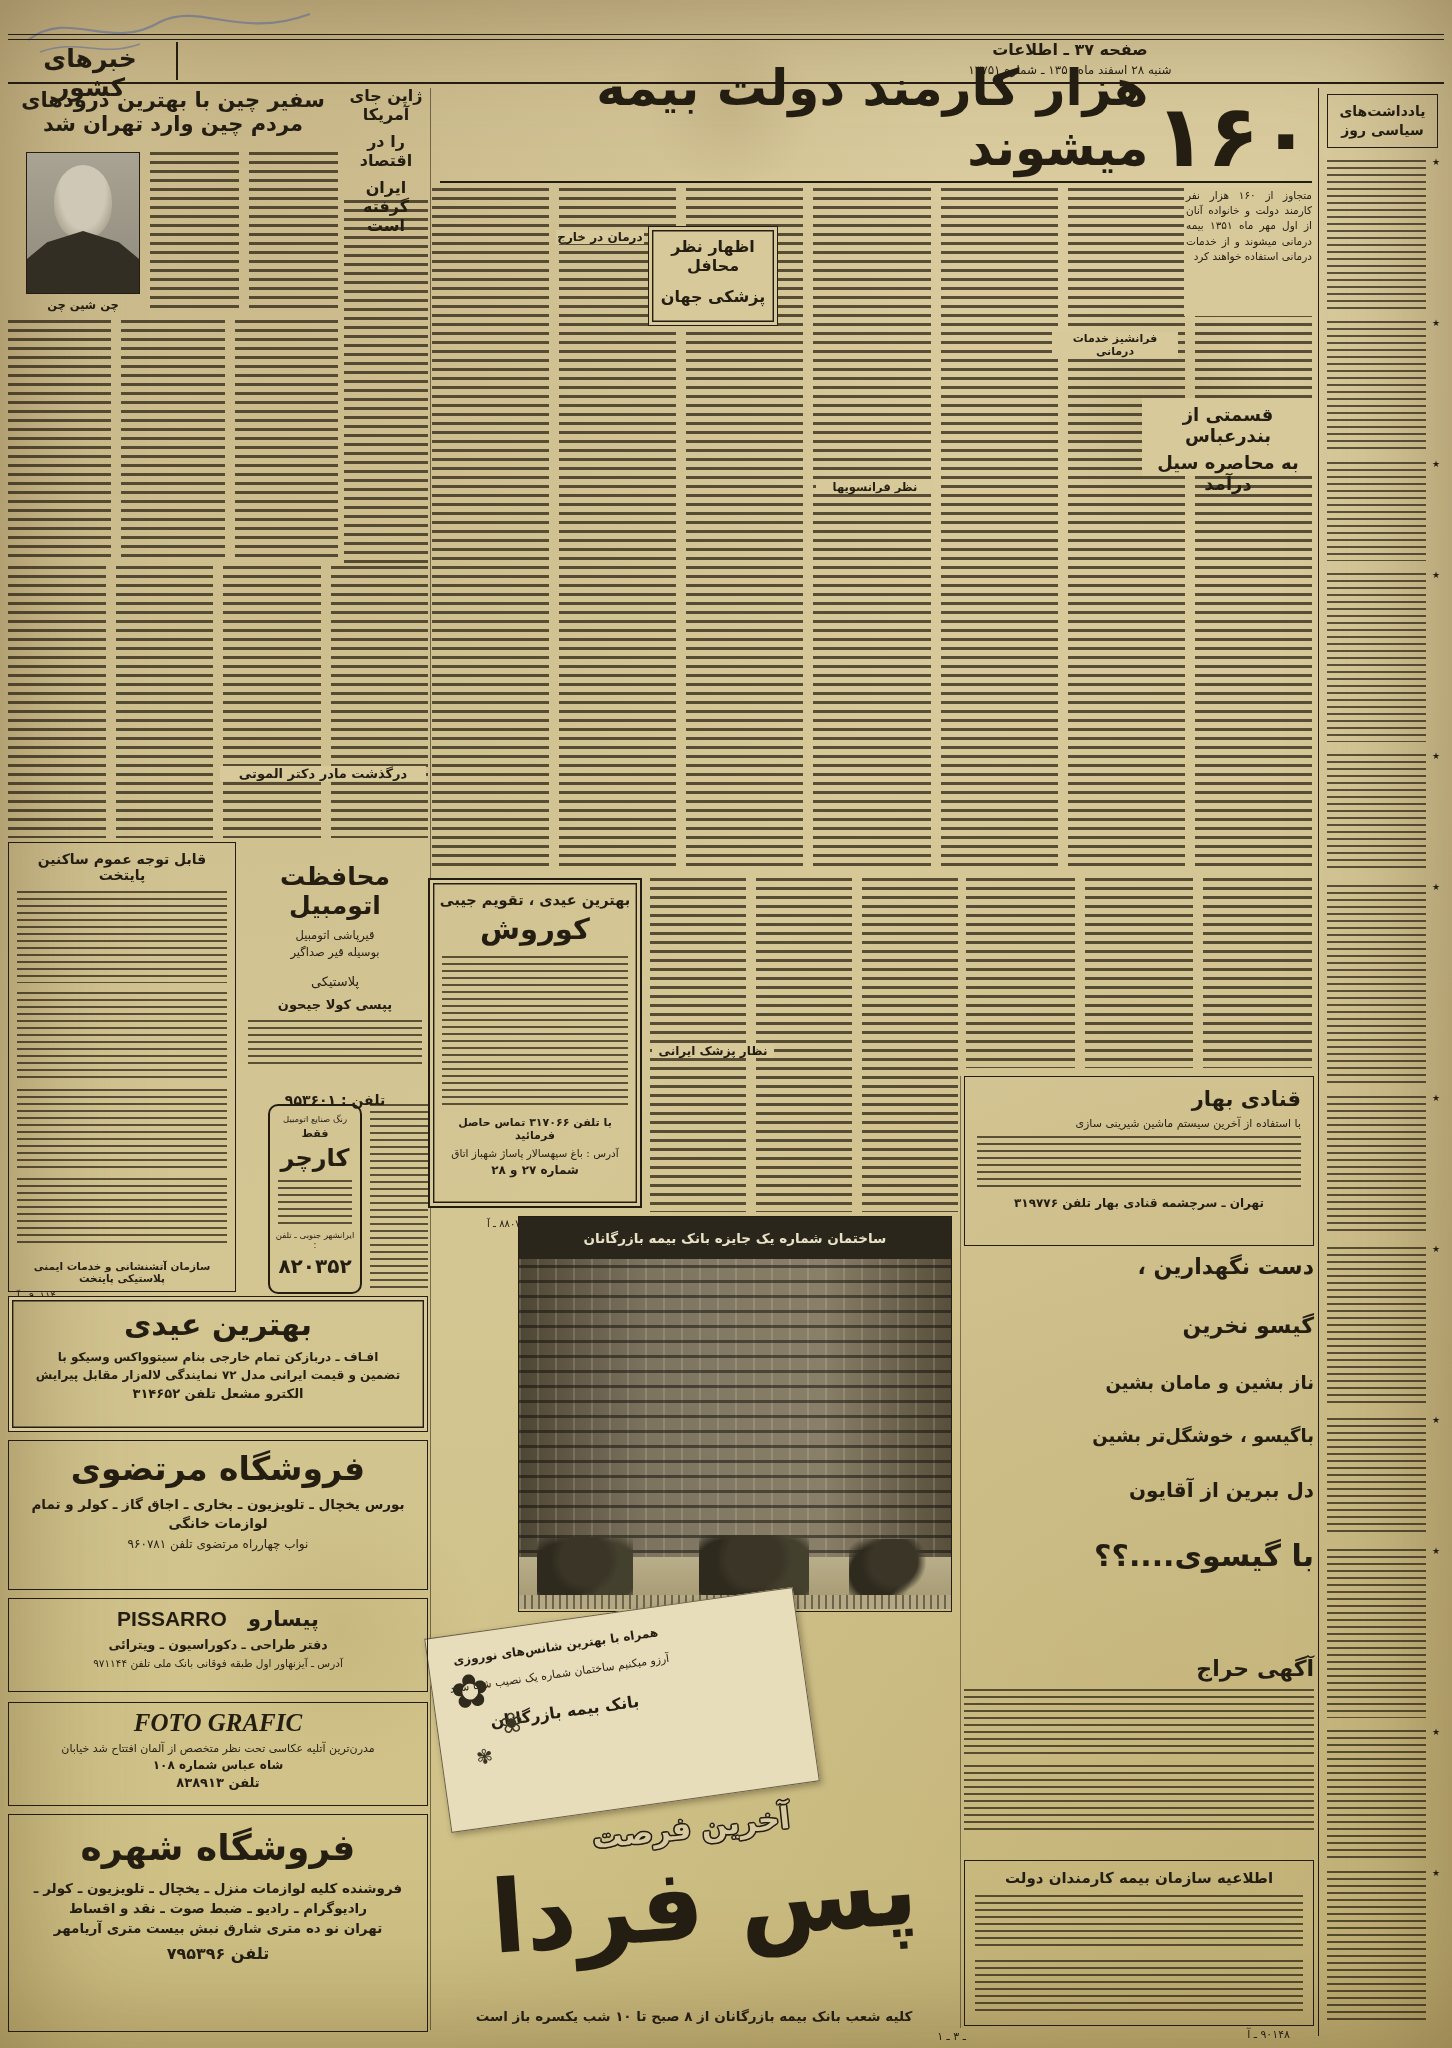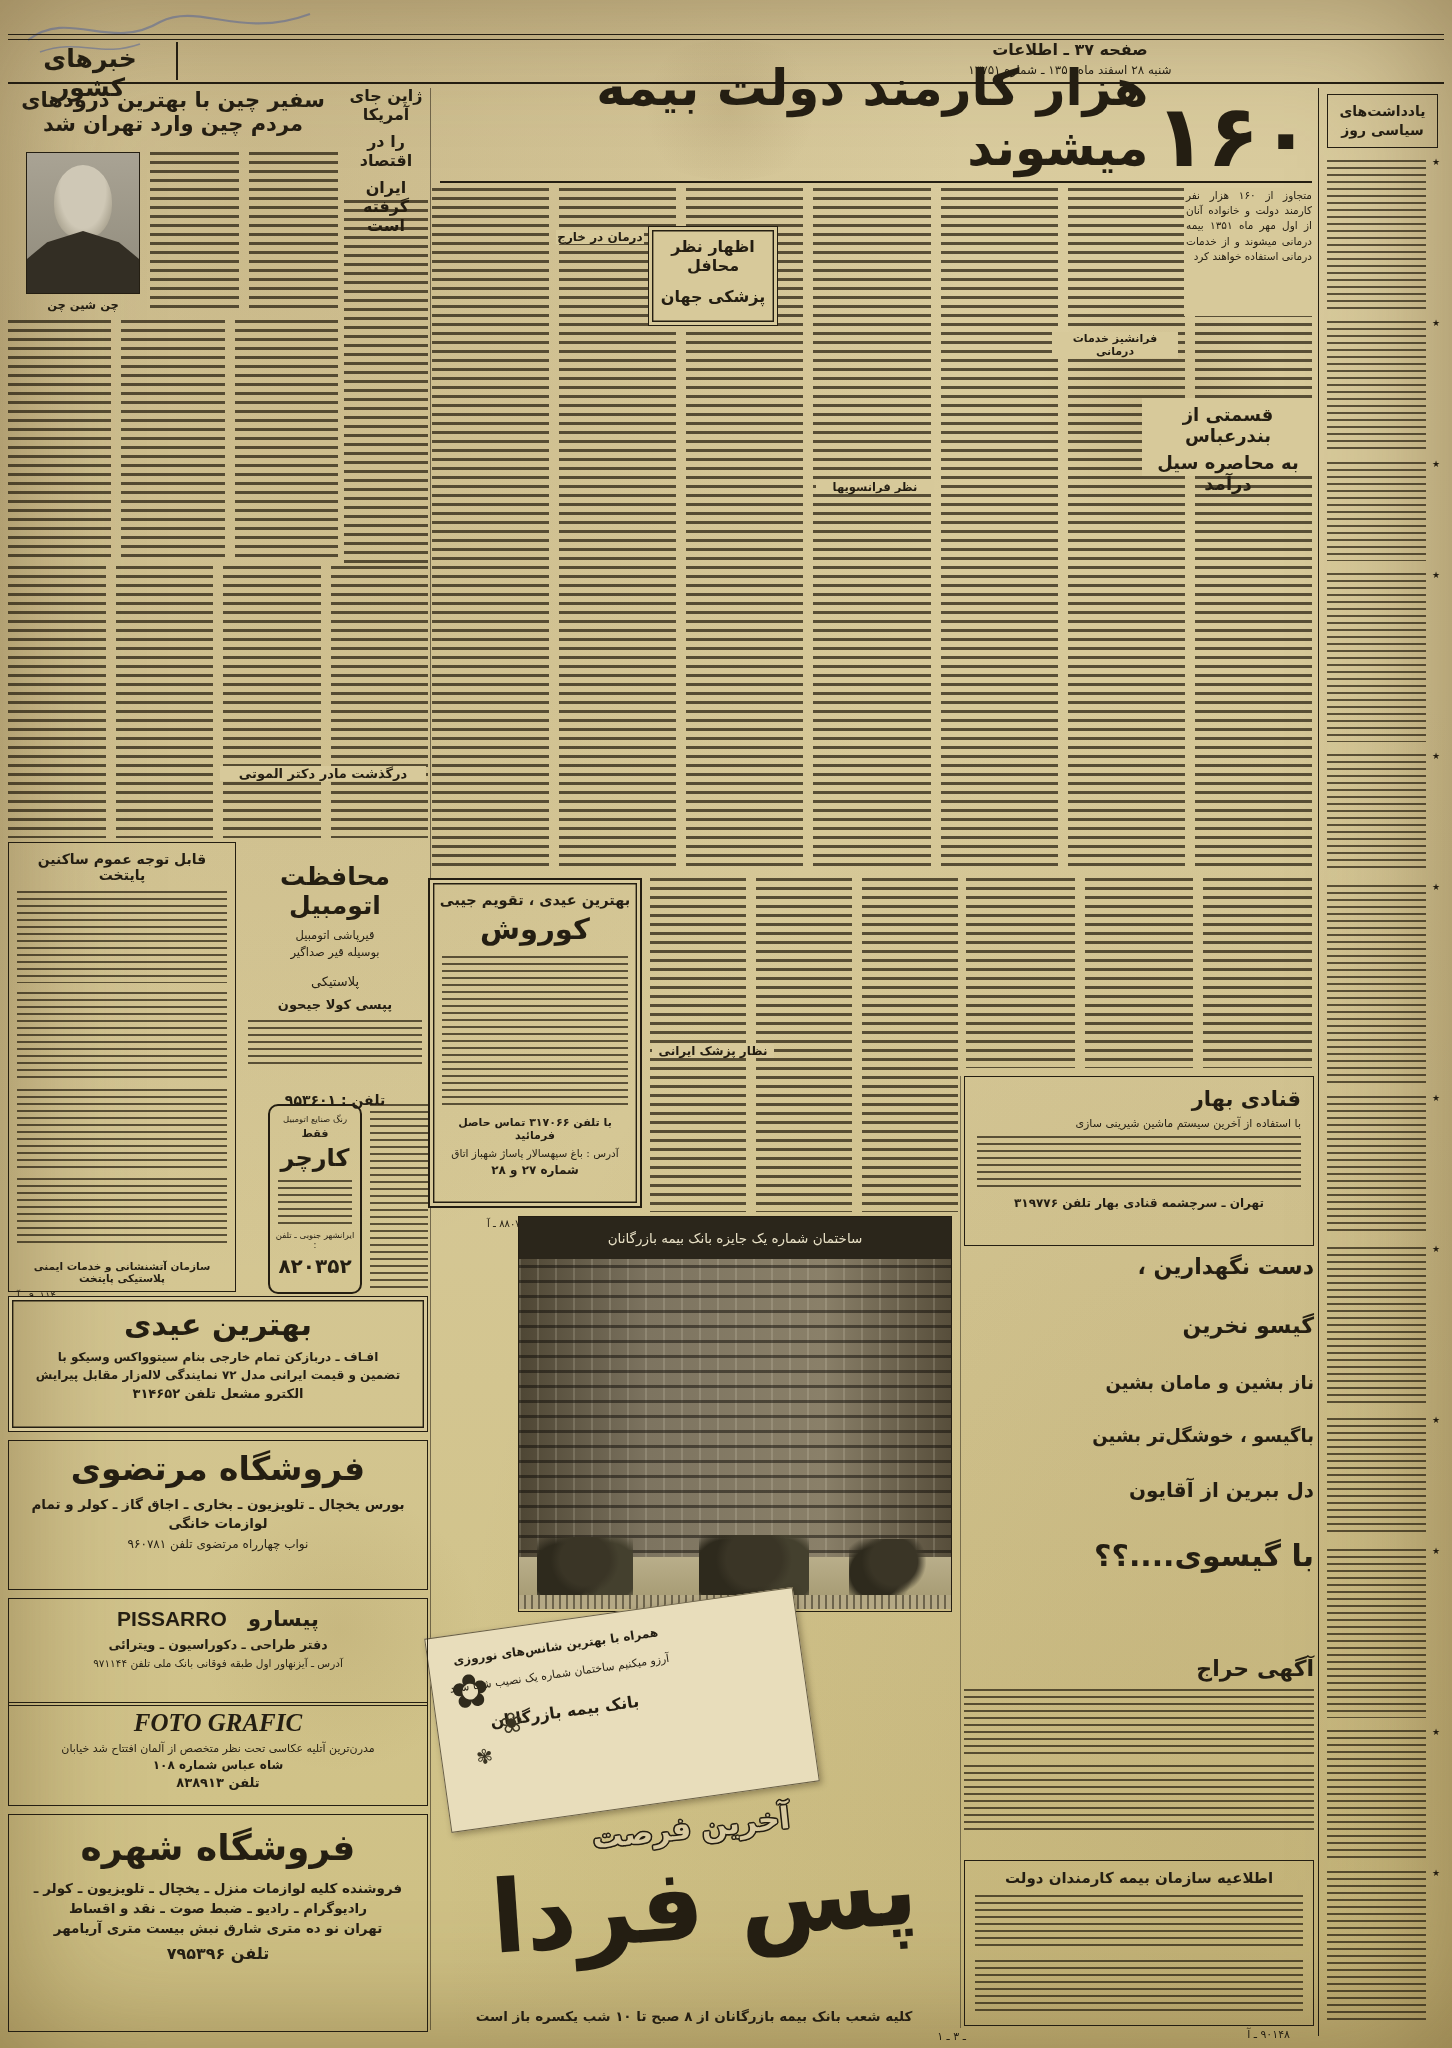--- a/index.html
+++ b/index.html
@@ -263,21 +263,21 @@
 
   <div class="box" style="left:964px;top:1860px;width:350px;height:166px;padding:8px 10px">
     <div class="b ctr" style="font-size:15px">اطلاعیه سازمان بیمه کارمندان دولت</div>
     <div class="ft-xs" style="height:56px;margin-top:8px"></div>
     <div class="ft-xs" style="height:54px;margin-top:9px"></div>
   </div>
 
   <div class="abs" style="left:432px;top:1214px;width:524px;height:816px">
 
     <div style="position:absolute;left:86px;top:2px;width:434px;height:396px;border:1.6px solid #241e12;overflow:hidden">
-      <div class="ctr" style="height:42px;line-height:42px;background:#2b261b;color:#e9e1c6;font-size:13.5px;font-weight:normal">ساختمان شماره یک جایزه بانک بیمه بازرگانان</div>
+      <div class="ctr" style="height:42px;line-height:42px;background:#2b261b;color:#e9e1c6;font-size:13.5px;font-weight:bold">ساختمان شماره یک جایزه بانک بیمه بازرگانان</div>
       <div style="height:298px;
            background:
              repeating-linear-gradient(0deg, rgba(15,12,8,0) 0 4px, rgba(15,12,8,.5) 4px 7px, rgba(15,12,8,0) 7px 15px),
              repeating-linear-gradient(90deg, rgba(238,232,210,.16) 0 2px, transparent 2px 18px),
              linear-gradient(90deg,#4e4634,#7d7460 30%,#8a8069 70%,#574e3b)"></div>
       <div style="position:relative;height:52px;background:linear-gradient(#b9ae8a,#a2976f)">
         <span style="position:absolute;bottom:14px;left:18px;width:96px;height:58px;
               background:radial-gradient(circle at 50% 40%,#3a3526 0 42%,transparent 58%),radial-gradient(circle at 25% 62%,#2e2a1d 0 36%,transparent 52%),radial-gradient(circle at 75% 60%,#44402e 0 36%,transparent 52%)"></span>
         <span style="position:absolute;bottom:14px;left:180px;width:110px;height:60px;
               background:radial-gradient(circle at 50% 40%,#3a3526 0 42%,transparent 58%),radial-gradient(circle at 25% 62%,#2e2a1d 0 36%,transparent 52%),radial-gradient(circle at 75% 60%,#44402e 0 36%,transparent 52%)"></span>
@@ -314,21 +314,21 @@
     <div class="b" style="font-size:13px;margin-top:4px">الکترو مشعل تلفن ۳۱۴۶۵۲</div>
   </div>
 
   <div class="box ctr" style="left:8px;top:1440px;width:420px;height:150px;padding:8px 10px">
     <div class="b" style="font-size:33px">فروشگاه مرتضوی</div>
     <div class="b" style="font-size:13.5px;margin-top:8px">بورس یخچال ـ تلویزیون ـ بخاری ـ اجاق گاز ـ کولر و تمام</div>
     <div class="b" style="font-size:13.5px;margin-top:3px">لوازمات خانگی</div>
     <div style="font-size:12px;margin-top:6px">نواب چهارراه مرتضوی تلفن ۹۶۰۷۸۱</div>
   </div>
 
-  <div class="box ctr" style="left:8px;top:1598px;width:420px;height:108px;padding:8px 10px">
+  <div class="box ctr" style="left:8px;top:1598px;width:420px;height:94px;padding:8px 10px">
     <div style="font-size:21px;font-weight:bold">
       <span>پیسارو</span>
       <span style="font-family:'Liberation Sans',sans-serif;margin-right:14px">PISSARRO</span>
     </div>
     <div class="b" style="font-size:12.5px;margin-top:6px">دفتر طراحی ـ دکوراسیون ـ ویترائی</div>
     <div style="font-size:10.5px;margin-top:5px">آدرس ـ آیزنهاور اول طبقه فوقانی بانک ملی تلفن ۹۷۱۱۴۴</div>
   </div>
 
   <div class="box ctr" style="left:8px;top:1702px;width:420px;height:104px;padding:6px 10px">
     <div style="font-family:'Liberation Serif',serif;font-style:italic;font-weight:bold;font-size:25px">FOTO GRAFIC</div>

